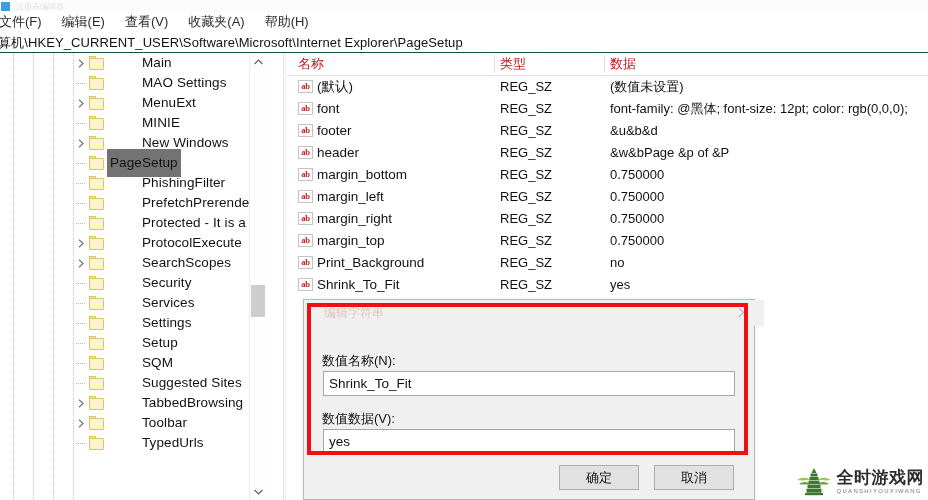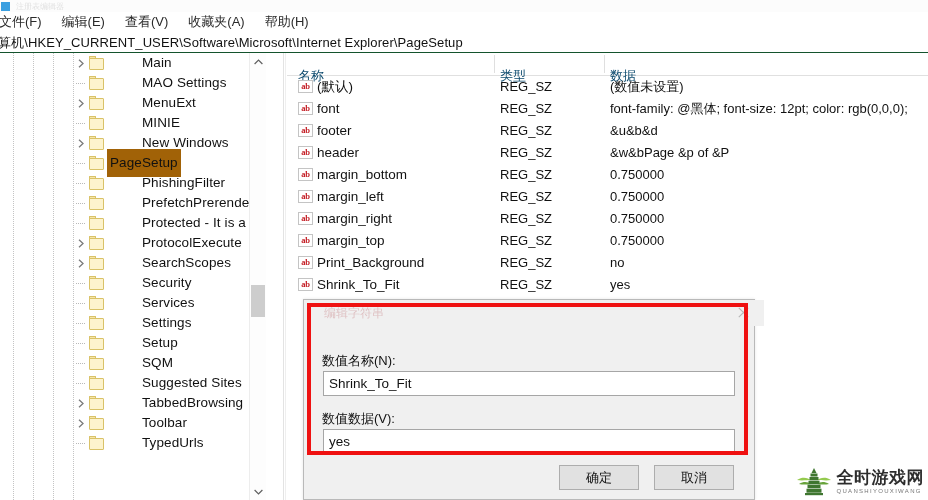--- a/index.html
+++ b/index.html
@@ -168,21 +168,21 @@
   .tree-row .tlabel {
     position: absolute;
     left: 110px;
     font-size: 13.5px;
     color: #111;
     line-height: 20px;
     letter-spacing: .1px;
     margin-left: 32px;
   }
   .tree-row.selected .tlabel {
-    background: #a16207;
+    background: #737373;
     padding: 4px 3px;
     margin-left: -3px;
   }
 
   
   .tree-scroll {
     position: absolute;
     right: 0; top: 0;
     width: 17px; height: 447px;
     background: #fdfdfd;
@@ -232,23 +232,22 @@
     height: 22px;
     border-bottom: 1px solid #e0e0e0;
     background: #fff;
   }
   .list-header .col-h {
     position: absolute;
     top: 0;
     height: 22px;
     line-height: 22px;
     font-size: 13px;
-    color: #0c4a6e;
-    white-space: nowrap;
-    margin-top: 12px;
+    color: #b91c1c;
+    white-space: nowrap;
   }
   .list-header .col-sep {
     position: absolute;
     top: 2px;
     width: 1px; height: 18px;
     background: #dfdfdf;
   }
   .list-rows { position: relative; }
   .list-row {
     position: relative;

